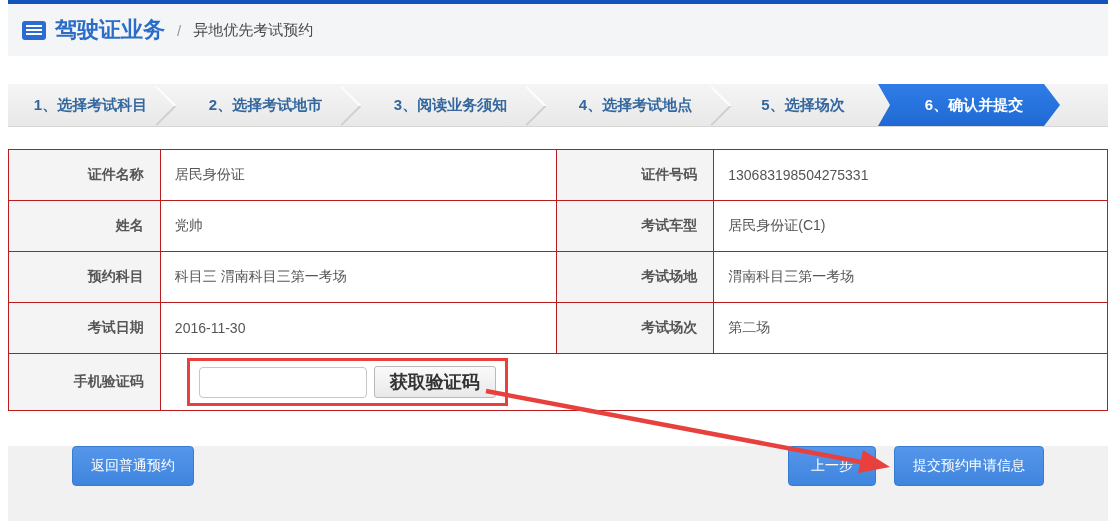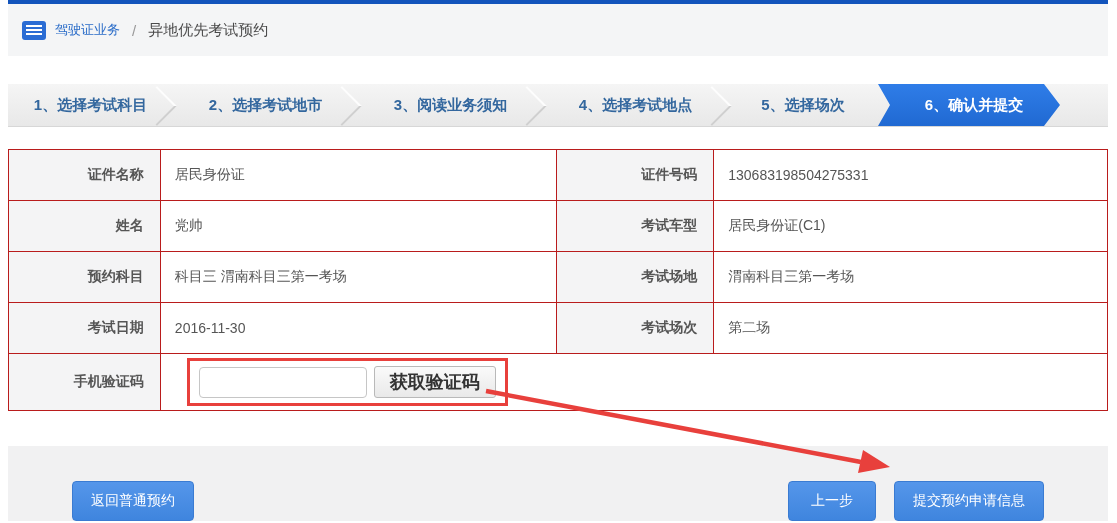--- a/index.html
+++ b/index.html
@@ -6,21 +6,21 @@
   html, body { width: 1117px; background: #fff; font-family: "Liberation Sans", sans-serif; }
   body { position: relative; height: 523px; overflow: hidden; }
 
   .band { width: 1100px; margin-left: 8px; }
   .topbar { height: 4px; background: #1254bc; }
 
   .header { height: 52px; background: #f4f5f6; display: flex; align-items: center; padding-left: 14px; }
   .list-icon { width: 24px; height: 19px; background: #2a6cd4; border-radius: 3px; position: relative; margin-right: 9px; flex: 0 0 auto; }
   .list-icon::before { content: ""; position: absolute; left: 4px; right: 4px; top: 4px; height: 0;
         border-top: 2px solid #fff; box-shadow: 0 4px 0 #fff, 0 8px 0 #fff; }
-  .crumb-section { color: #2a6cc8; font-size: 13px; font-weight: normal; }
+  .crumb-section { color: #2a6cc8; font-size: 22px; font-weight: bold; }
   .crumb-sep { color: #999; font-size: 15px; margin: 0 12px; }
   .crumb-page { color: #4a4a4a; font-size: 15px; }
 
   .gap28 { height: 28px; } .gap22 { height: 22px; } .gap35 { height: 35px; }
 
   .steps { height: 43px; background: linear-gradient(#f5f5f5, #e8e8e8); border-bottom: 1px solid #d7d7d7;
         display: flex; align-items: stretch; }
   .step { position: relative; display: flex; align-items: center; justify-content: center;
         color: #33679e; font-size: 15px; font-weight: bold; }
   .step.w1 { width: 165px; } .step.w2 { width: 185px; } .step.w3 { width: 185px; }
@@ -42,21 +42,21 @@
   tr.captcha-row td { height: 57px; }
 
   .redbox { display: inline-flex; align-items: center; margin-left: 12px; padding: 5px 9px;
         border: 3px solid #e8403c; }
   .sms-input { width: 168px; height: 31px; border: 1px solid #c6c6c6; border-radius: 4px; background: #fff;
         font-size: 14px; padding: 0 8px; outline: none; }
   .get-code-btn { margin-left: 7px; height: 32px; padding: 0 15px; font-size: 18px; font-weight: bold; color: #333;
         background: linear-gradient(#fafafa, #e9e9e9); border: 1px solid #b9b9b9; border-radius: 3px; cursor: pointer;
         font-family: "Liberation Sans", sans-serif; }
 
-  .footer { height: 75px; background: #f1f1f2; display: flex; align-items: flex-end;
+  .footer { height: 75px; background: #f1f1f2; display: flex; align-items: flex-start;
         justify-content: space-between; padding: 0 64px; }
   .btn-blue { background: linear-gradient(#5596ea, #3f85de); border: 1px solid #3a7bd2; color: #fff;
         font-size: 14px; padding: 10px 18px; border-radius: 4px; cursor: pointer;
         font-family: "Liberation Sans", sans-serif; }
   .footer-right { display: flex; gap: 18px; }
   .btn-prev { padding: 10px 22px; }
 
   .arrow-overlay { position: absolute; left: 0; top: 0; width: 1117px; height: 523px; pointer-events: none; }
 </style>
 </head>

